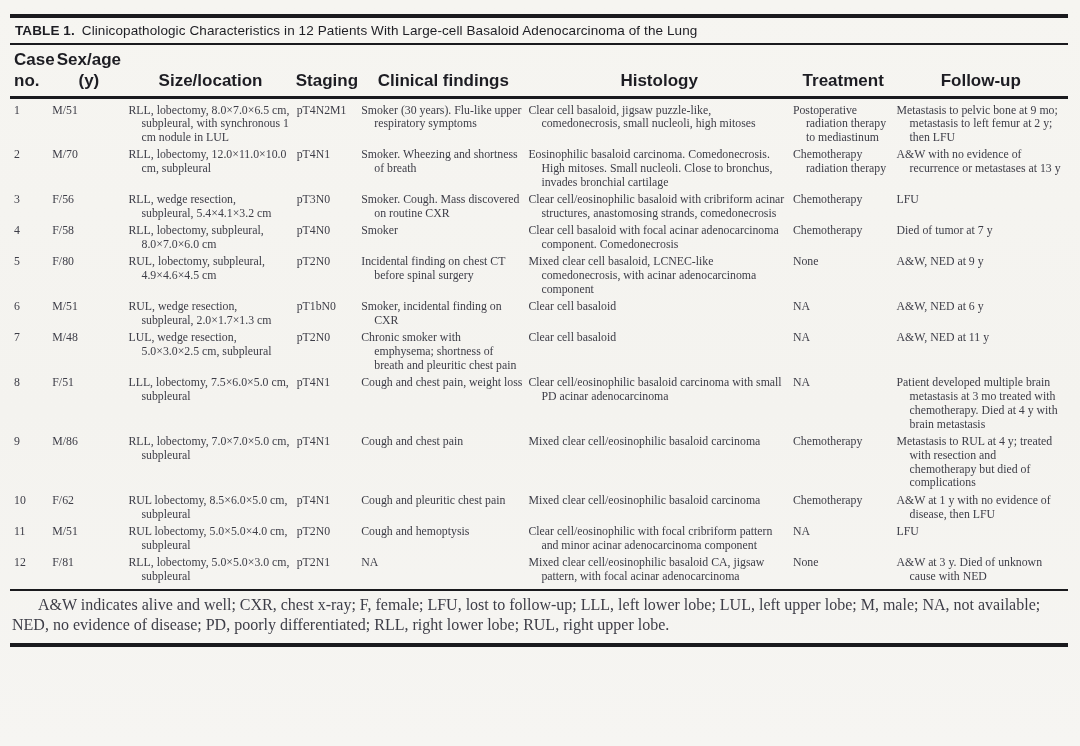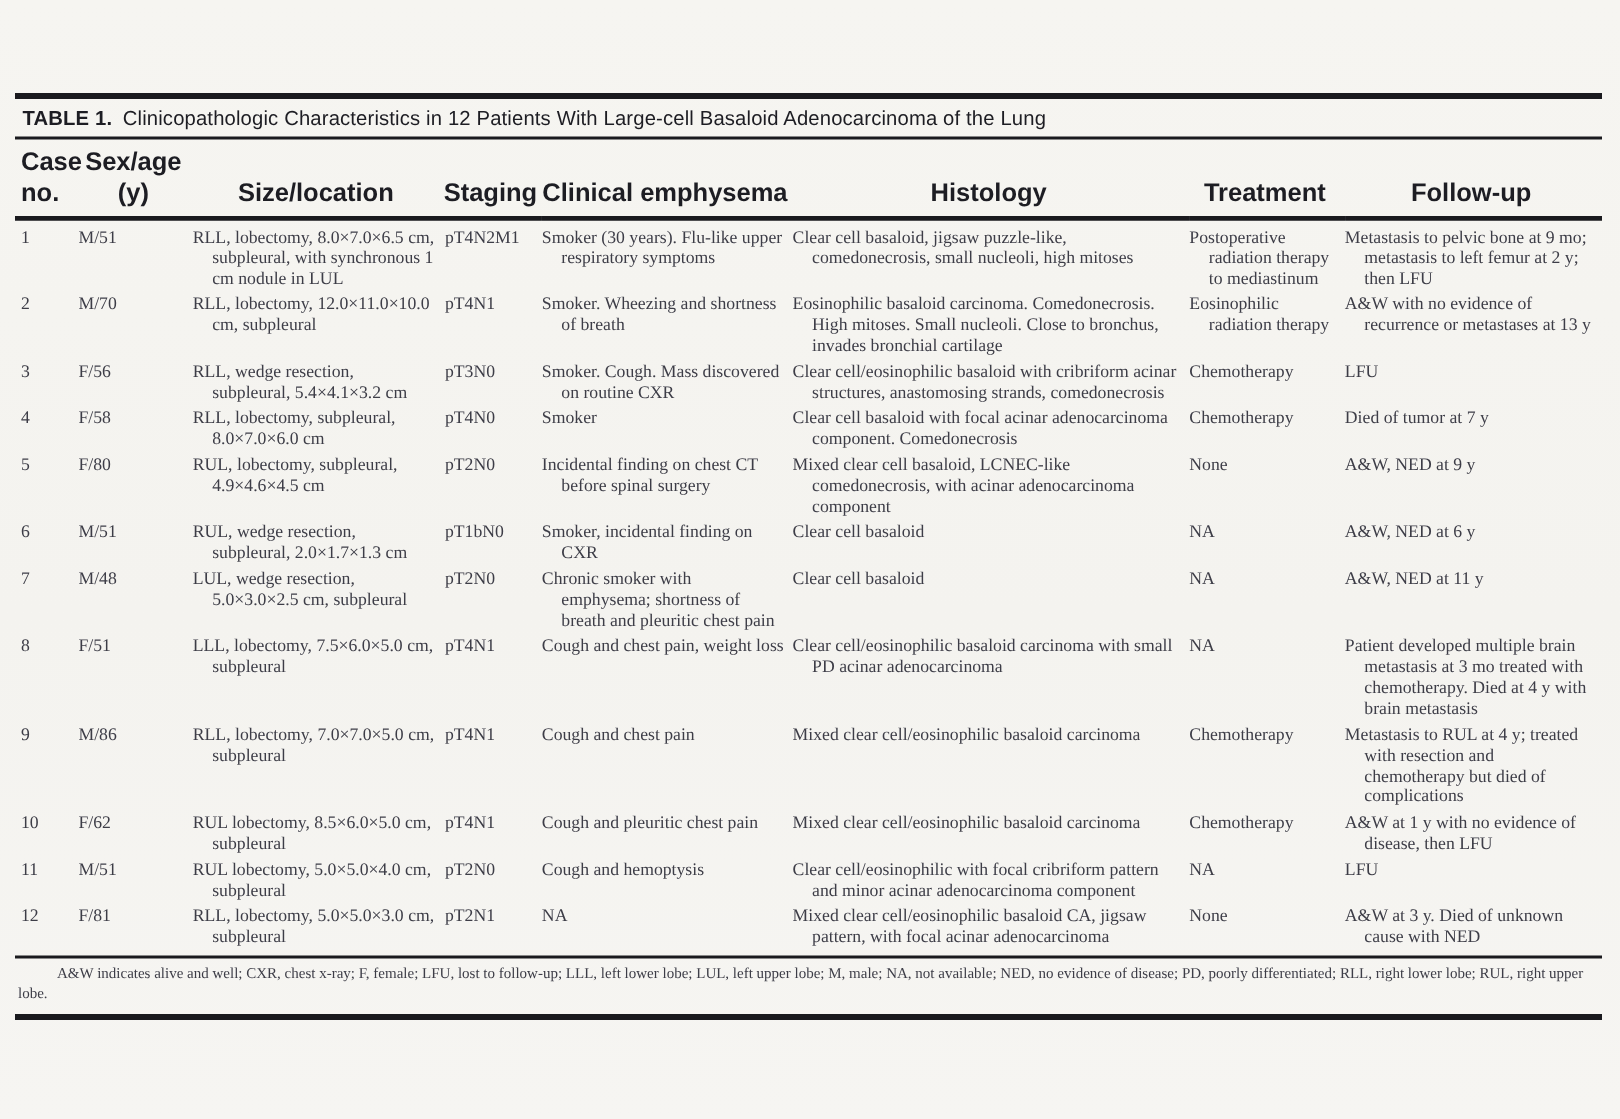--- a/index.html
+++ b/index.html
@@ -9,21 +9,21 @@
     --rule:#1a1a1e;
   }
   html,body{margin:0;padding:0;}
   body{
     width:1080px;height:746px;overflow:hidden;
     background:var(--paper);
     background-image:linear-gradient(180deg, #f6f5f1 0%, #f4f3ef 55%, #f6f5f2 100%);
     font-family:"Liberation Serif", serif;
     color:var(--ink);
   }
-  .page{position:relative;width:1080px;height:547px;margin-top:48px;}
+  .page{position:relative;width:1080px;height:547px;}
   .table-wrap{position:absolute;left:10px;right:12px;top:14px;}
 
   
   .title-row{
     border-top:4px solid var(--rule);
     border-bottom:2px solid var(--rule);
     padding:5px 2px 5px 5px;
     font-family:"Liberation Sans", sans-serif;
     font-size:13.5px;
     color:var(--heading-ink);
@@ -76,21 +76,21 @@
   col.c-histology{width:25.0%;}
   col.c-treatment{width:9.8%;}
   col.c-follow_up{width:16.2%;}
 
   
   .footnote{
     margin-top:4px;
     border-top:2px solid var(--rule);
     border-bottom:4px solid var(--rule);
     padding:4px 2px 7px 2px;
-    font-size:10px;
+    font-size:16px;
     line-height:1.3;
     color:var(--ink);
     text-indent:26px;
   }
 </style>
 </head>
 <body>
 
 <div class="page">
   <div class="table-wrap">
@@ -111,21 +111,21 @@
           <col class="c-follow_up">
         </colgroup>
       <thead>
         <tr>
             <th class="col-case_no">Case
 no.</th>
             <th class="col-sex_age">Sex/age
 (y)</th>
             <th class="col-size_location">Size/location</th>
             <th class="col-staging">Staging</th>
-            <th class="col-clinical_findings">Clinical emphysema</th>
+            <th class="col-clinical_findings">Clinical findings</th>
             <th class="col-histology">Histology</th>
             <th class="col-treatment">Treatment</th>
             <th class="col-follow_up">Follow-up</th>
           </tr>
       </thead>
       <tbody>
           <tr>
             <td class="col-case_no">1</td>
             <td class="col-sex_age">M/51</td>
             <td class="col-size_location">RLL, lobectomy, 8.0×7.0×6.5 cm, subpleural, with synchronous 1 cm nodule in LUL</td>
@@ -135,21 +135,21 @@
             <td class="col-treatment">Postoperative radiation therapy to mediastinum</td>
             <td class="col-follow_up">Metastasis to pelvic bone at 9 mo; metastasis to left femur at 2 y; then LFU</td>
           </tr>
           <tr>
             <td class="col-case_no">2</td>
             <td class="col-sex_age">M/70</td>
             <td class="col-size_location">RLL, lobectomy, 12.0×11.0×10.0 cm, subpleural</td>
             <td class="col-staging">pT4N1</td>
             <td class="col-clinical_findings">Smoker. Wheezing and shortness of breath</td>
             <td class="col-histology">Eosinophilic basaloid carcinoma. Comedonecrosis. High mitoses. Small nucleoli. Close to bronchus, invades bronchial cartilage</td>
-            <td class="col-treatment">Eosinophilic radiation therapy</td>
+            <td class="col-treatment">Chemotherapy radiation therapy</td>
             <td class="col-follow_up">A&amp;W with no evidence of recurrence or metastases at 13 y</td>
           </tr>
           <tr>
             <td class="col-case_no">3</td>
             <td class="col-sex_age">F/56</td>
             <td class="col-size_location">RLL, wedge resection, subpleural, 5.4×4.1×3.2 cm</td>
             <td class="col-staging">pT3N0</td>
             <td class="col-clinical_findings">Smoker. Cough. Mass discovered on routine CXR</td>
             <td class="col-histology">Clear cell/eosinophilic basaloid with cribriform acinar structures, anastomosing strands, comedonecrosis</td>
             <td class="col-treatment">Chemotherapy</td>

